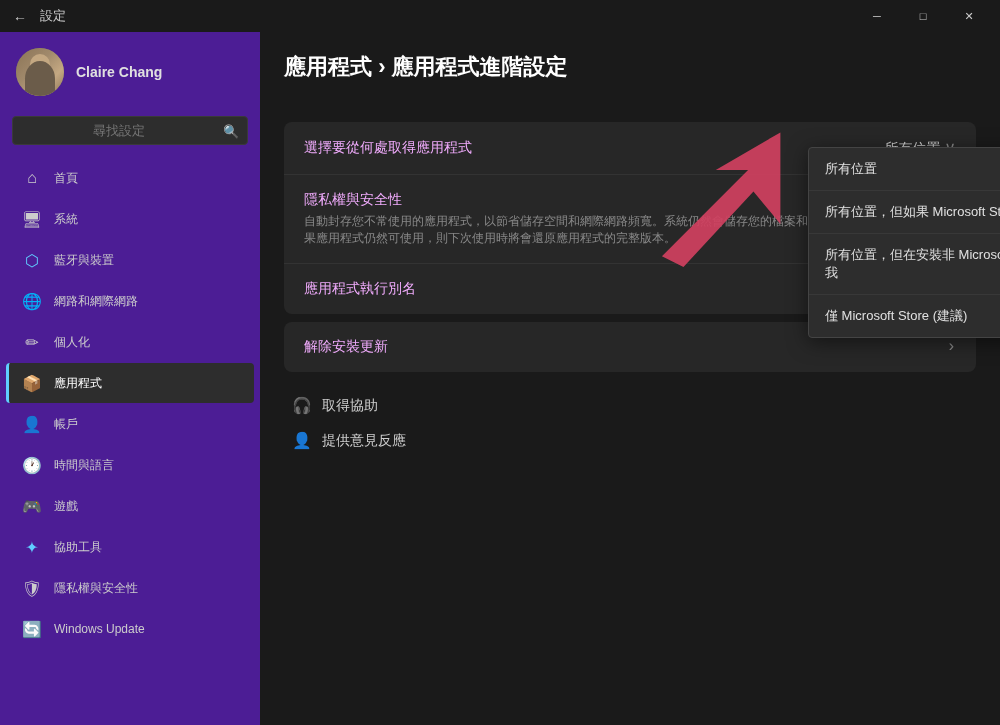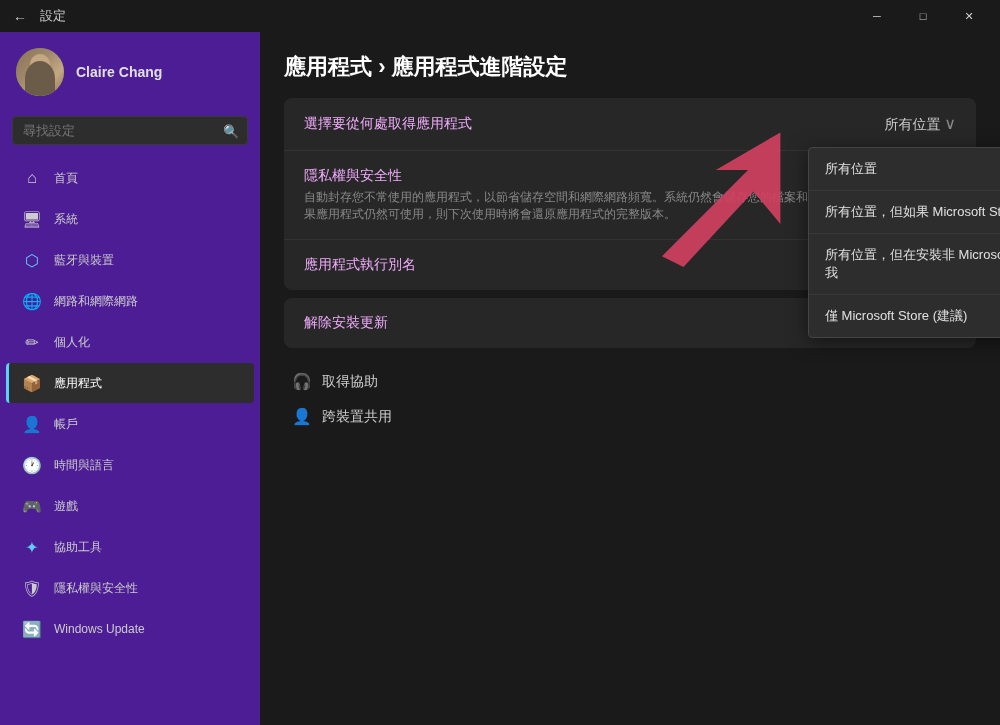--- a/index.html
+++ b/index.html
@@ -129,20 +129,21 @@
     }
     .search-input {
       width: 100%;
       background: #2d2d2d;
       border: 1px solid #3a3a3a;
       border-radius: 4px;
       padding: 6px 32px 6px 10px;
       color: #ccc;
       font-size: 13px;
       outline: none;
+      text-align: center;
     }
     .search-icon {
       position: absolute;
       right: 8px;
       top: 50%;
       transform: translateY(-50%);
       color: #888;
       font-size: 13px;
     }
 
@@ -181,21 +182,21 @@
       background: #1a1a1a;
       overflow-y: auto;
       padding: 20px 24px;
       position: relative;
     }
 
     .page-title {
       font-size: 22px;
       font-weight: 600;
       color: #fff;
-      margin-bottom: 16px;
+      margin-bottom: 40px;
     }
 
     
     .card {
       background: #272727;
       border-radius: 8px;
       margin-bottom: 8px;
     }
     .card-row {
       display: flex;
@@ -449,21 +450,21 @@
       </div>
     </div>
 
     <div class="bottom-links">
       <div class="bottom-link">
         <span class="link-icon">🎧</span>
         <span>取得協助</span>
       </div>
       <div class="bottom-link">
         <span class="link-icon">👤</span>
-        <span>跨裝置共用</span>
+        <span>提供意見反應</span>
       </div>
     </div>
 
     <div class="dropdown-overlay">
       <div class="dropdown-item">所有位置</div>
       <div class="dropdown-item">所有位置，但如果 Microsoft Store 中有類似應用程式時告知我</div>
       <div class="dropdown-item">所有位置，但在安裝非 Microsoft Store 提供的應用程式前警告我</div>
       <div class="dropdown-item">僅 Microsoft Store (建議)</div>
     </div>
 

